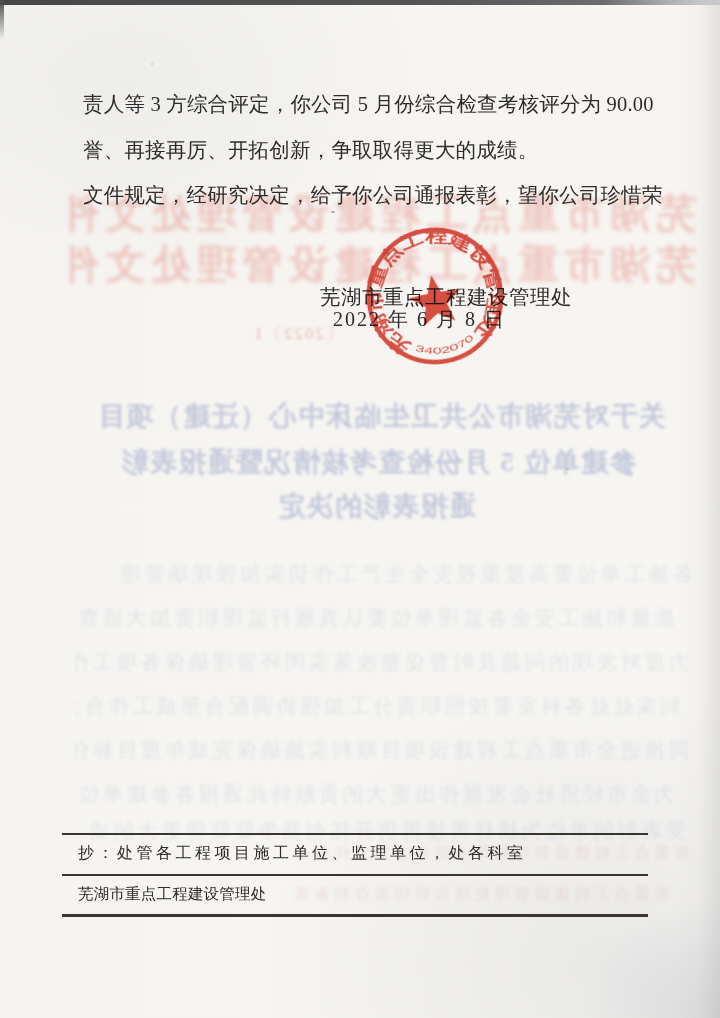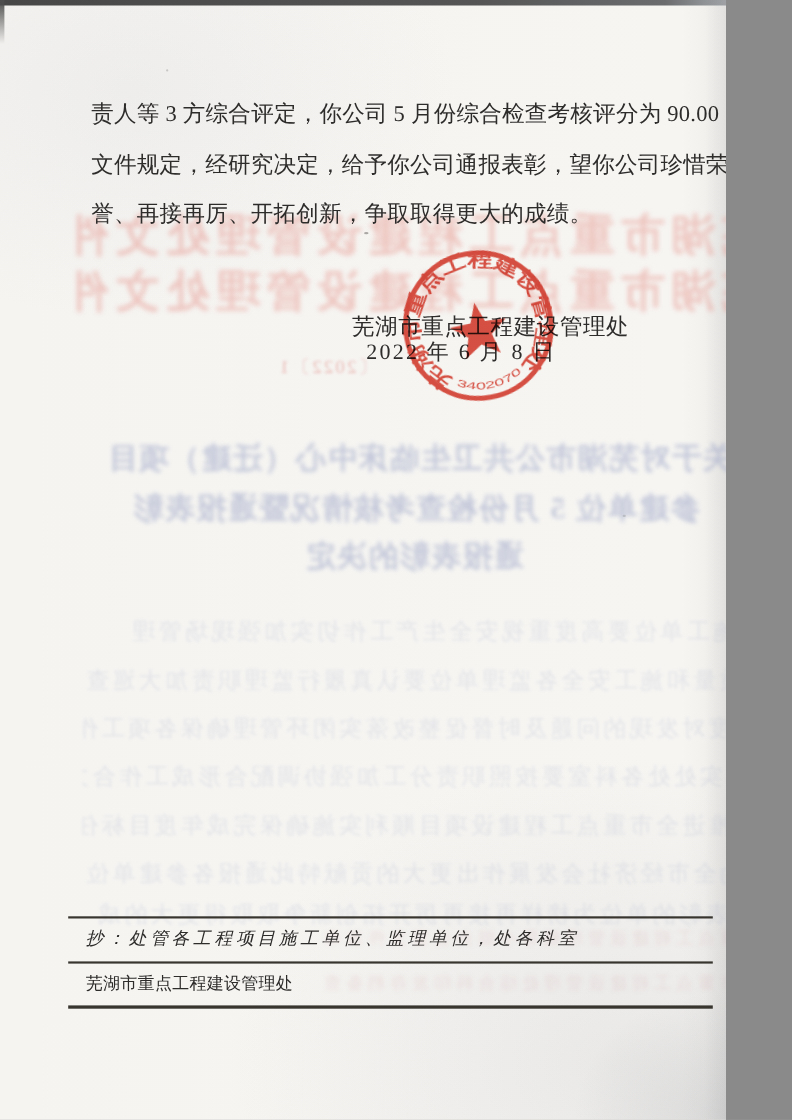--- a/index.html
+++ b/index.html
@@ -1,17 +1,17 @@
 <!DOCTYPE html>
 <html><head>
 <meta charset="utf-8">
 <style>
   html,body{margin:0;padding:0;background:#8a8a8a;}
   .scan{
-    position:relative;width:660px;height:1018px;overflow:hidden;
+    position:relative;width:720px;height:1018px;overflow:hidden;
     background:
       radial-gradient(ellipse 420px 300px at 18% 8%, rgba(205,205,210,0.18), rgba(0,0,0,0) 70%),
       radial-gradient(ellipse 500px 400px at 85% 95%, rgba(160,160,168,0.15), rgba(0,0,0,0) 70%),
       linear-gradient(to right, #f5f4f1 0%, #f6f5f2 94%, #eeedea 100%),
       #f5f4f1;
     font-family:"Liberation Serif","DejaVu Serif",serif;
   }
   
   .edge-top{position:absolute;left:0;top:0;width:720px;height:5px;
     background:linear-gradient(to right,#474747 0%,#555 60%,#6a6c6e 84%,#aeb1b4 93%,#d2d4d6 100%);}
@@ -43,21 +43,21 @@
   
   .seal{position:absolute;left:360px;top:222px;width:150px;height:150px;
     transform:rotate(-10deg);opacity:.88;mix-blend-mode:multiply;filter:blur(0.4px);}
 
   
   .rule{position:absolute;left:62px;width:586px;height:2px;background:#38352f;}
   .rule-1{top:833px;}
   .rule-2{top:874px;}
   .rule-3{top:914px;height:2.5px;}
   .cc{position:absolute;left:78px;top:843px;font-size:16px;letter-spacing:3.5px;
-    color:#2e2c2b;white-space:nowrap;font-style:italic;}
+    color:#2e2c2b;white-space:nowrap;}
   .issuer{position:absolute;left:78px;top:884px;font-size:15.5px;letter-spacing:0.2px;
     color:#2e2c2b;white-space:nowrap;}
   .printdate{position:absolute;right:82px;top:884px;font-size:16px;letter-spacing:1px;
     color:#2e2c2b;white-space:nowrap;}
 
   .speck{position:absolute;background:#6d6a66;border-radius:50%;}
 </style>
 </head>
 <body>
 
@@ -82,22 +82,22 @@
   <div class="bleed bleed-body" style="left:75px;top:692px;width:606px;">到实处处各科室要按照职责分工加强协调配合形成工作合力共</div>
   <div class="bleed bleed-body" style="left:75px;top:736px;width:614px;">同推进全市重点工程建设项目顺利实施确保完成年度目标任务</div>
   <div class="bleed bleed-body" style="left:75px;top:780px;width:600px;">为全市经济社会发展作出更大的贡献特此通报各参建单位要以</div>
   <div class="bleed bleed-body" style="left:90px;top:817px;width:596px;">受表彰的单位为榜样再接再厉开拓创新争取取得更大的成绩</div>
 
   <div class="bleed bleed-foot" style="left:150px;top:843px;width:540px;">市重点工程建设管理领导小组办公室文件发布</div>
   <div class="bleed bleed-foot" style="left:110px;top:884px;width:560px;">市重点工程建设管理处综合科印发存档备查</div>
 
   <div class="bodytext">
     <div class="line">责人等 3 方综合评定，你公司 5 月份综合检查考核评分为 90.00</div>
+    <div class="line">誉、再接再厉、开拓创新，争取取得更大的成绩。</div>
     <div class="line">文件规定，经研究决定，给予你公司通报表彰，望你公司珍惜荣</div>
-    <div class="line">誉、再接再厉、开拓创新，争取取得更大的成绩。</div>
   </div>
 
   <div class="sig-org">芜湖市重点工程建设管理处</div>
   <div class="sig-date">2022 年 6 月 8 日</div>
 
   <svg class="seal" viewBox="0 0 150 150">
     <circle cx="75" cy="74" r="66" fill="none" stroke="#d93a2b" stroke-width="4.5"></circle>
     <path id="sealArc" d="M 44 118.2 A 54 54 0 1 1 106 118.2" fill="none"></path>
     <text font-size="18" font-weight="bold" fill="#d93a2b" font-family="Liberation Serif, DejaVu Serif, serif">
       <textPath href="#sealArc" startOffset="0" textLength="272" lengthAdjust="spacingAndGlyphs">芜湖市重点工程建设管理处</textPath>

